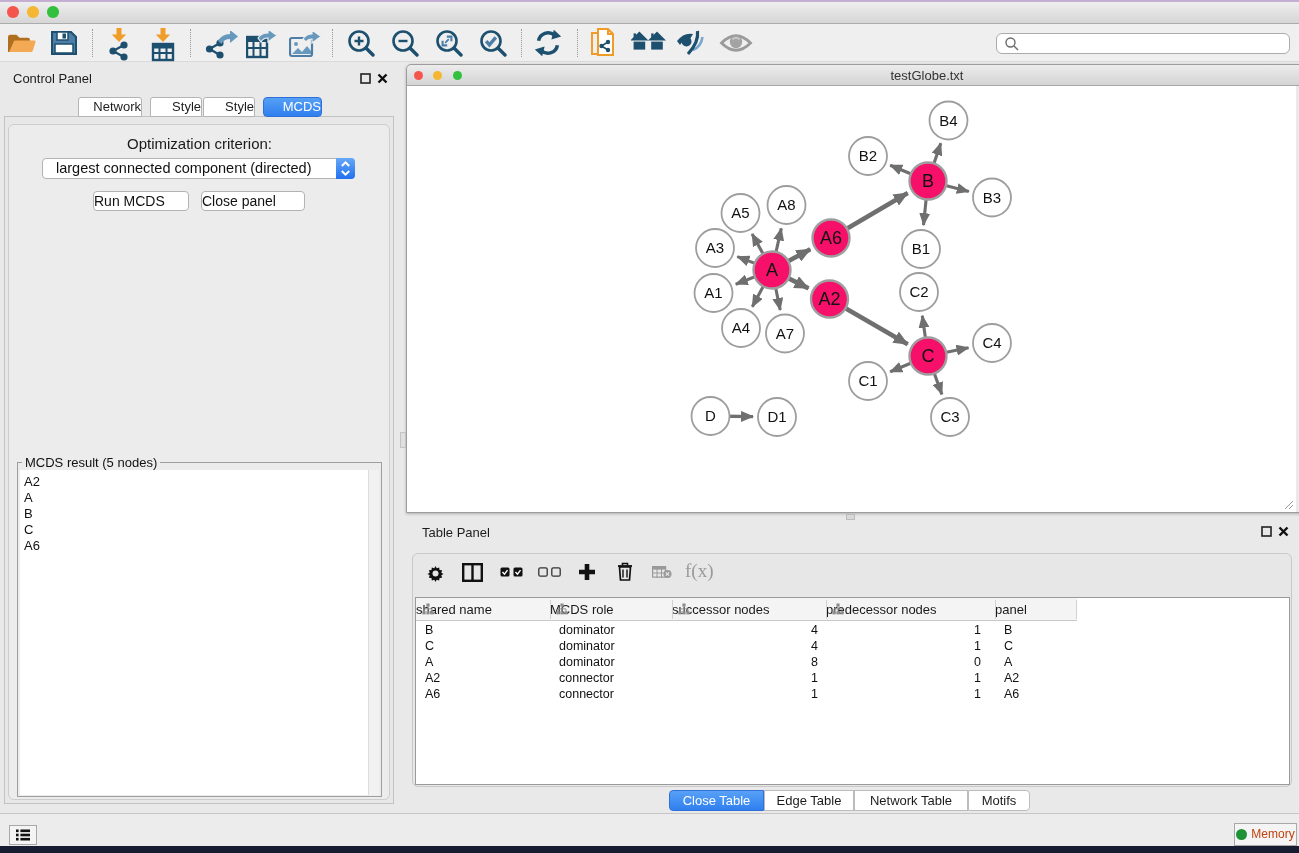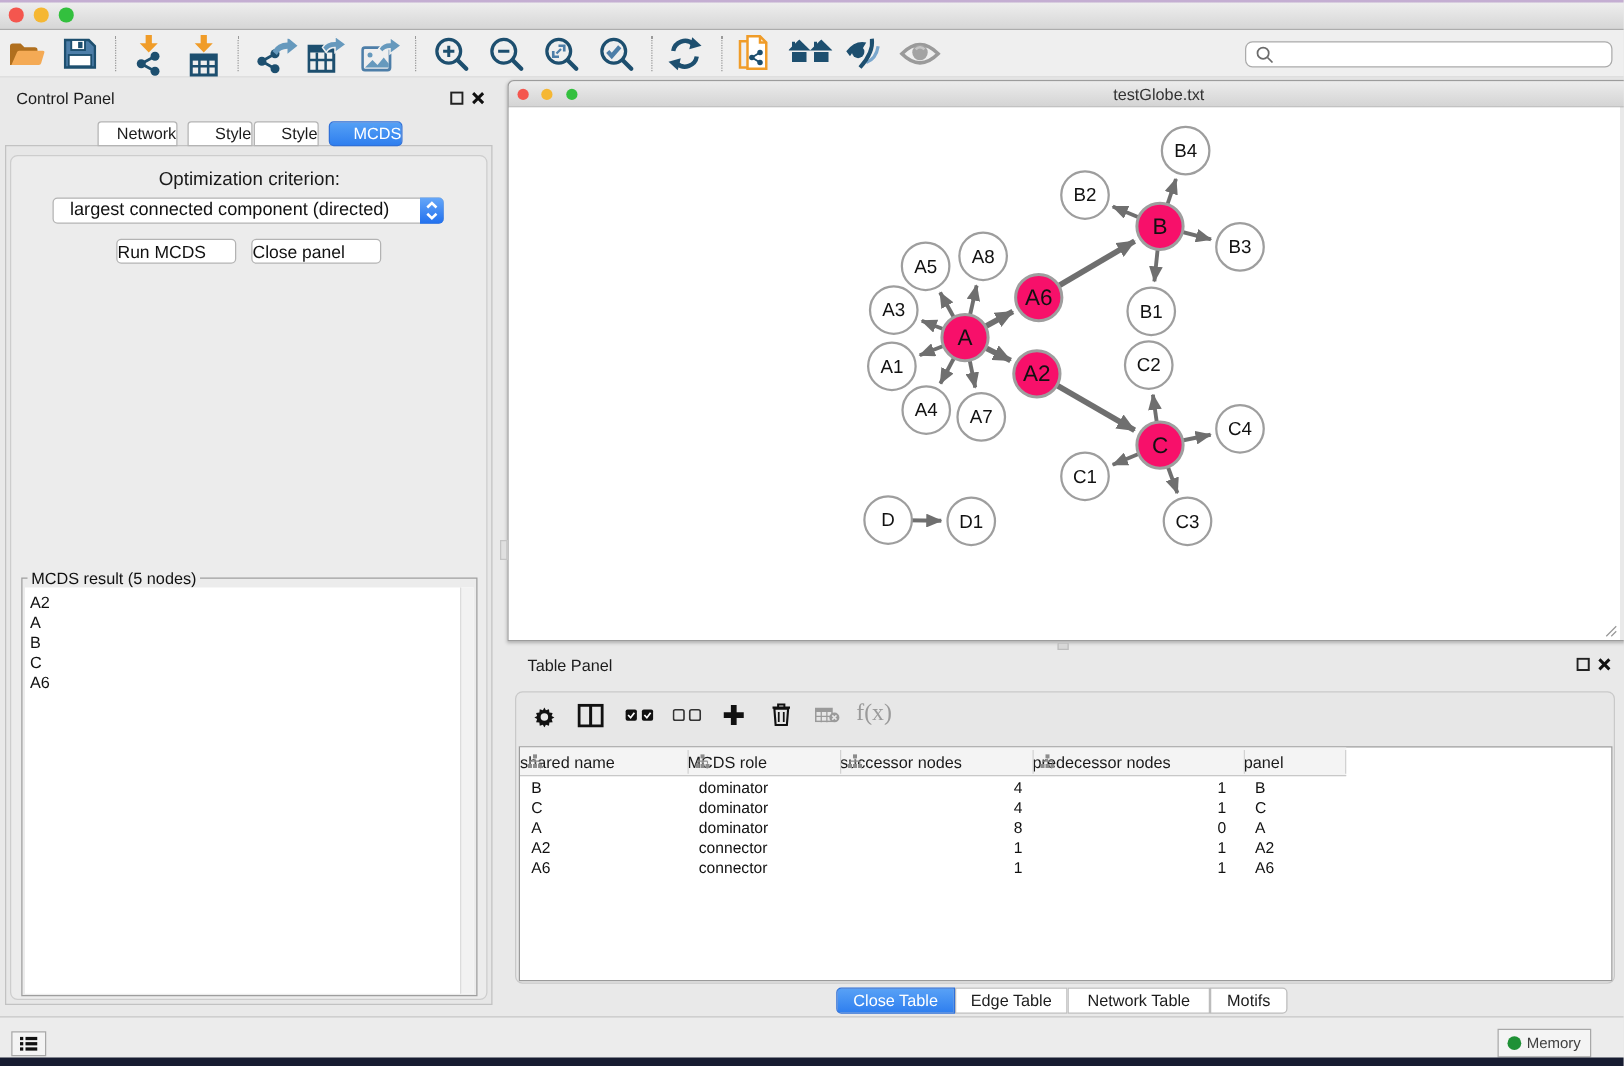--- a/index.html
+++ b/index.html
@@ -40,21 +40,21 @@
 .tti{position:absolute;top:565px}
 .table{position:absolute;left:415px;top:597px;width:875px;height:188px;background:#fff;border:1px solid #9a9a9a}
 .thead{position:absolute;left:0;top:0;height:23px;background:#f4f4f4;border-bottom:1px solid #c8c8c8}
 .th{position:absolute;top:0;height:23px;font-size:13px;color:#1a1a1a;text-align:left;line-height:23px}
 .colsep{position:absolute;top:2px;height:19px;width:0;border-left:1px solid #d2d2d2}
 .row{position:absolute;height:16px;font-size:12.5px;color:#111;line-height:16px}
 .bt{position:absolute;top:790px;height:21px;background:#fff;border:1px solid #bcbcbc;font-size:13px;color:#1c1c1c;text-align:center;line-height:19px}
 .bt.sel{background:linear-gradient(#58a1f6,#2f7fef);color:#fff;border-color:#2f70d8}
 .statusbar{position:absolute;left:0;top:813px;width:1299px;height:33px;background:#ececec;border-top:1px solid #c6c6c6}
 .sb-btn{position:absolute;left:9px;top:11px;width:28px;height:20px;background:#f4f4f4;border:1px solid #a8a8a8}
-.mem-btn{position:absolute;right:26px;top:9px;width:75px;height:23px;background:#f4f4f4;border:1px solid #a8a8a8;font-size:12px;color:#404040;line-height:21px;text-align:center}
+.mem-btn{position:absolute;right:2px;top:9px;width:63px;height:23px;background:#f4f4f4;border:1px solid #a8a8a8;font-size:12px;color:#c2410c;line-height:21px;text-align:center}
 .memdot{display:inline-block;width:11px;height:11px;border-radius:50%;background:#1f9136;vertical-align:-2px;margin-right:4px}
 .desktop{position:absolute;left:0;top:846px;width:1299px;height:7px;background:#171c31}
 </style></head><body>
 <div class="titlebar">
 <div class="tl" style="left:7px;background:#f4564e"></div>
 <div class="tl" style="left:27px;background:#f5b733"></div>
 <div class="tl" style="left:47px;background:#33c03e"></div>
   </div>
 <div class="toolbar"></div>
 <svg class="tbi" style="left:6px;top:31px" width="30" height="24" viewBox="0 0 30 24">

